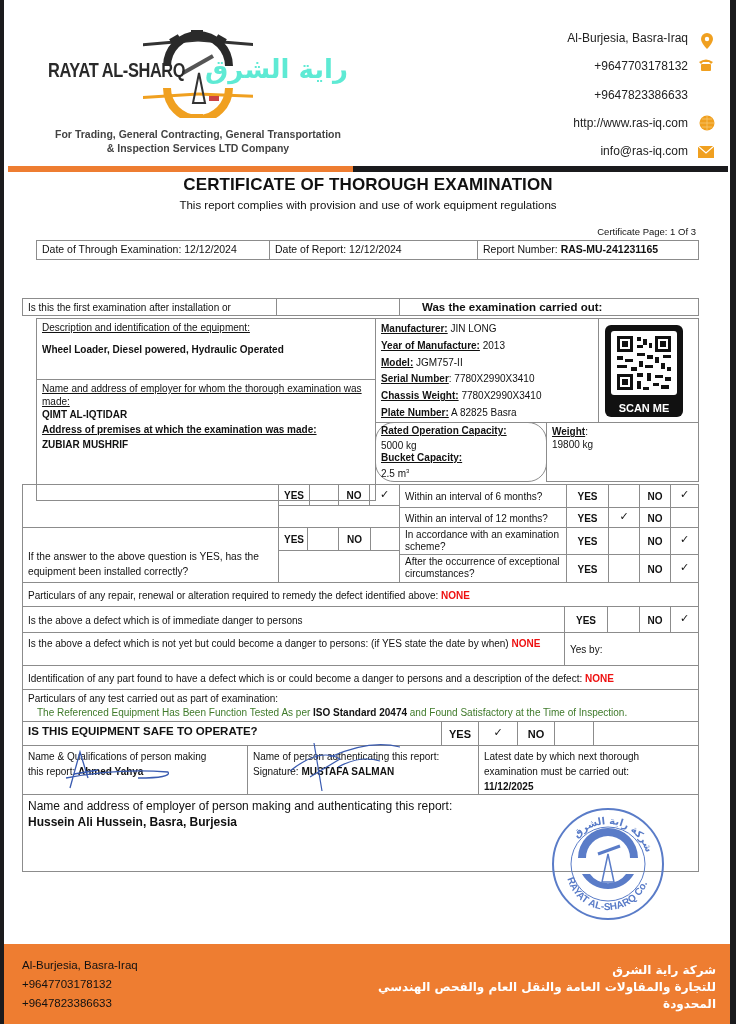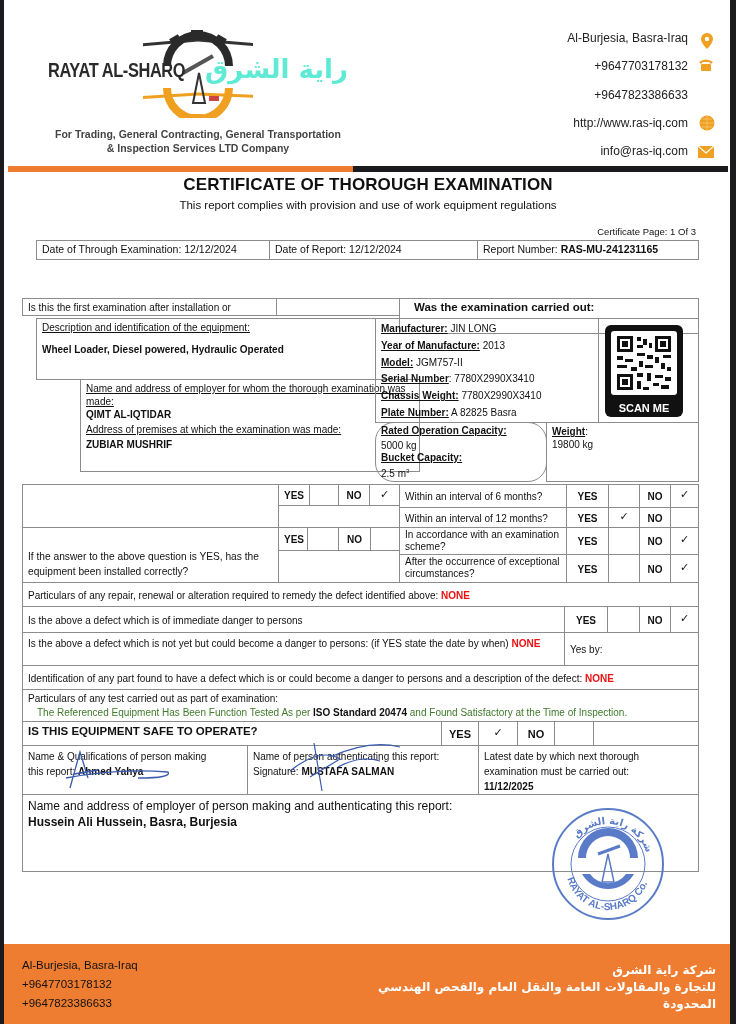--- a/index.html
+++ b/index.html
@@ -113,30 +113,30 @@
 <div class="cert-page">Certificate Page: 1 Of 3</div>
 
 <div class="cell" style="left:36px;top:240px;width:234px;height:20px;font-size:10.5px;">Date of Through Examination: 12/12/2024</div>
 <div class="cell" style="left:269px;top:240px;width:209px;height:20px;font-size:10.5px;">Date of Report: 12/12/2024</div>
 <div class="cell" style="left:477px;top:240px;width:222px;height:20px;font-size:10.5px;">
   <span>Report Number: </span><span class="b">RAS-MU-241231165</span>
 </div>
 
 <div class="cell" style="left:22px;top:298px;width:255px;height:18px;">Is this the first examination after installation or</div>
 <div class="cell" style="left:276px;top:298px;width:124px;height:18px;"></div>
-<div class="cell b" style="left:399px;top:298px;width:300px;height:36px;font-size:11.5px;padding-left:14px;">Was the examination carried out:</div>
+<div class="cell b" style="left:399px;top:298px;width:300px;height:18px;font-size:11.5px;padding-left:22px;">Was the examination carried out:</div>
 
 <div class="cell" style="left:36px;top:318px;width:340px;height:62px;">
   <div class="u">Description and identification of the equipment:</div>
   <div class="b" style="margin-top:9px;">Wheel Loader, Diesel powered, Hydraulic Operated</div>
 </div>
-<div class="cell" style="left:36px;top:379px;width:340px;height:93px;margin-left:44px;">
+<div class="cell" style="left:36px;top:379px;width:340px;height:122px;">
   <div class="u">Name and address of employer for whom the thorough examination was made:</div>
   <div class="b">QIMT AL-IQTIDAR</div>
-  <div class="u" style="margin-top:2px;">Address of premises at which the examination was made:</div>
+  <div class="u" style="margin-top:2px;font-weight:bold;">Address of premises at which the examination was made:</div>
   <div class="b" style="margin-top:2px;">ZUBIAR MUSHRIF</div>
 </div>
 <div class="cell" style="left:375px;top:318px;width:224px;height:105px;line-height:16.8px;">
   <div><span class="u b">Manufacturer:</span><span> JIN LONG</span></div>
   <div><span class="u b">Year of Manufacture:</span><span> 2013</span></div>
   <div><span class="u b">Model:</span><span> JGM757-II</span></div>
   <div><span class="u b">Serial Number</span><span>: 7780X2990X3410</span></div>
   <div><span class="u b">Chassis Weight:</span><span> 7780X2990X3410</span></div>
   <div><span class="u b">Plate Number:</span><span> A 82825 Basra</span></div>
 </div>

